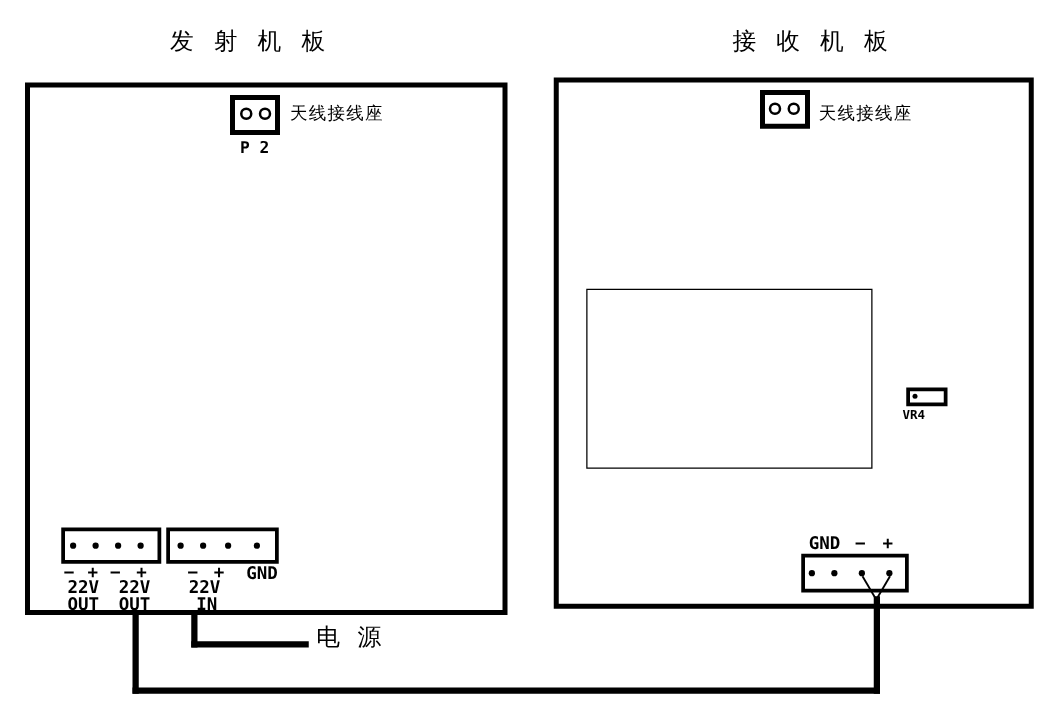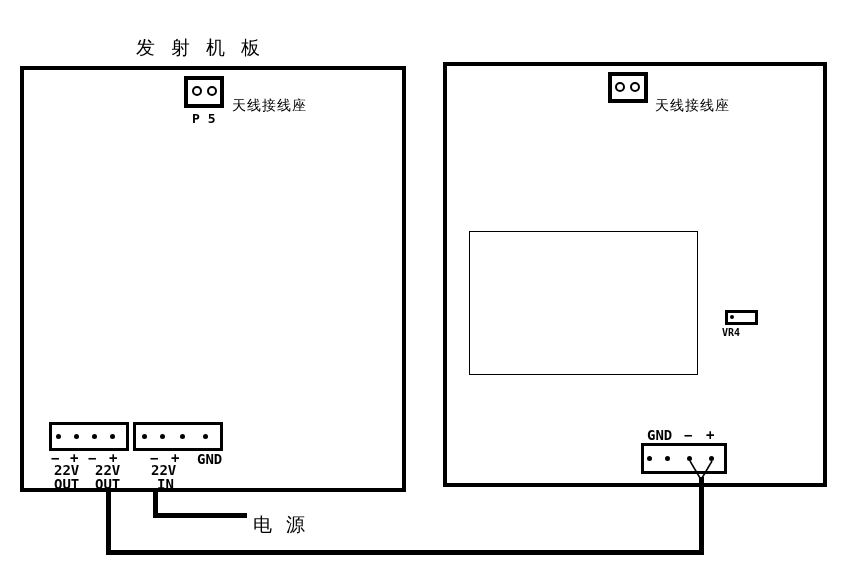--- a/index.html
+++ b/index.html
@@ -2,21 +2,21 @@
 <html><head>
 <meta charset="utf-8">
 <style>
   html,body { margin:0; padding:0; background:#ffffff; }
   #canvas {
     position:relative; width:850px; height:572px; background:#ffffff;
     font-family:"DejaVu Sans", sans-serif; color:#000; overflow:hidden;
   }
   .abs { position:absolute; }
   .label { position:absolute; white-space:nowrap; color:#000; line-height:1; }
-  .cjk { font-family:"DejaVu Sans", sans-serif;margin-top:14px; }
+  .cjk { font-family:"DejaVu Sans", sans-serif; }
   .mono { font-family:"DejaVu Sans Mono","Liberation Mono",monospace; font-weight:bold; }
   .board { position:absolute; border:4px solid #000; background:#fff; box-sizing:border-box; }
   .thickbox { position:absolute; border:4px solid #000; background:#fff; box-sizing:border-box; }
   .connbox { position:absolute; border:3px solid #000; background:#fff; box-sizing:border-box; }
   .innerrect { position:absolute; border:1px solid #000; background:#fff; box-sizing:border-box; }
   .circle {
     position:absolute; width:10px; height:10px; border:2px solid #000;
     border-radius:50%; background:#fff; box-sizing:border-box;
   }
   .dot { position:absolute; width:5px; height:5px; background:#000; border-radius:50%; }
@@ -26,29 +26,30 @@
   .ant-label { font-size:14px; letter-spacing:1px; }
   .pin-label { font-size:14px; }
   .ref-label { font-size:13px; }
 </style>
 </head>
 <body>
 
 <div id="canvas">
 
   <div class="label cjk title" style="left:136px; top:24px;">发 射 机 板</div>
+  <div class="label cjk title" style="left:586px; top:24px;">接 收 机 板</div>
 
   <div class="board" style="left:20px; top:66px; width:386px; height:426px;"></div>
 
   <div class="thickbox" style="left:184px; top:76px; width:40px; height:32px;">
     <span class="circle" style="left:4px; top:6px;"></span>
     <span class="circle" style="left:19px; top:6px;"></span>
   </div>
   <div class="label cjk ant-label" style="left:232px; top:84px;">天线接线座</div>
-  <div class="label mono ref-label" style="left:192px; top:112px;">P 5</div>
+  <div class="label mono ref-label" style="left:192px; top:112px;">P 2</div>
 
   <div class="connbox" style="left:49px; top:422px; width:80px; height:29px;">
     <span class="dot" style="left:4px;  top:9px;"></span>
     <span class="dot" style="left:22px; top:9px;"></span>
     <span class="dot" style="left:40px; top:9px;"></span>
     <span class="dot" style="left:58px; top:9px;"></span>
   </div>
   <div class="label mono pin-label" style="left:51px;  top:451px;">−</div>
   <div class="label mono pin-label" style="left:70px;  top:451px;">+</div>
   <div class="label mono pin-label" style="left:88px;  top:451px;">−</div>

